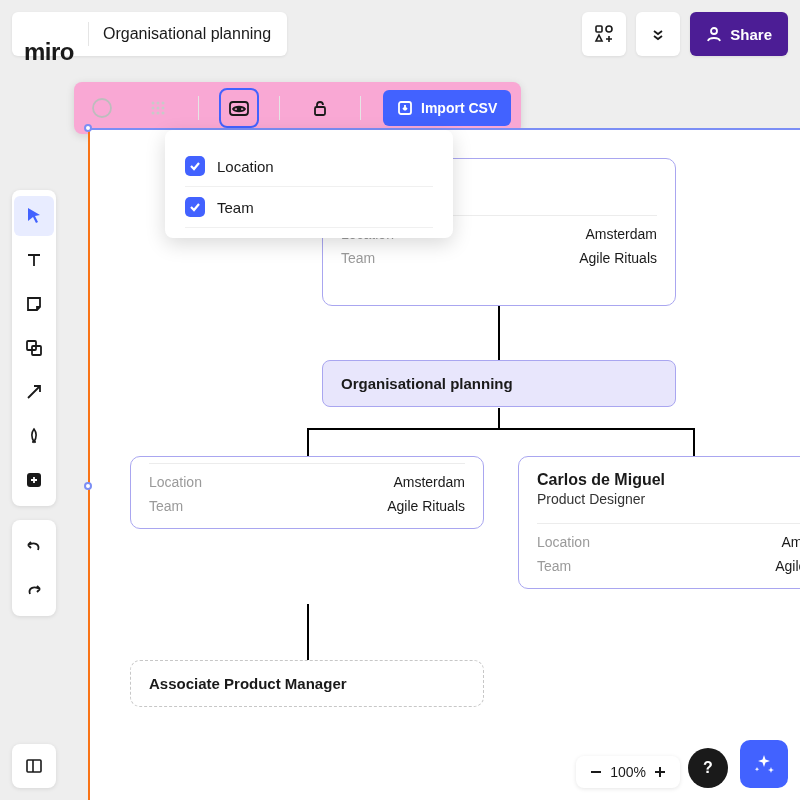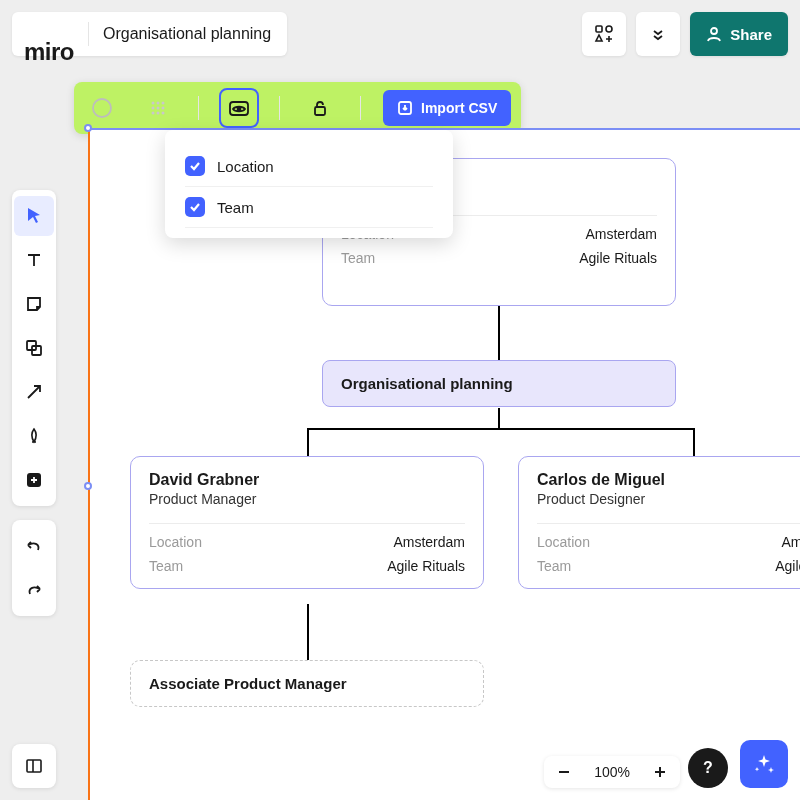--- a/index.html
+++ b/index.html
@@ -7,31 +7,31 @@
   body { background: #eeeeee; position: relative; color: #1a1a1a; }
 
   
   .header { position: absolute; top: 12px; left: 12px; right: 12px; height: 44px; display: flex; align-items: center; }
   .doc-pill { background: #fff; border-radius: 6px; box-shadow: 0 1px 3px rgba(0,0,0,.08); display: flex; align-items: center; height: 44px; padding: 0 16px 0 12px; gap: 14px; }
   .logo { font-weight: 800; font-size: 24px; letter-spacing: -0.5px; margin-top: 35px; }
   .sep { width: 1px; height: 24px; background: #e5e5e5; }
   .doc-title { font-size: 16px; font-weight: 400; }
   .header-right { margin-left: auto; display: flex; gap: 10px; align-items: center; }
   .icon-sq { width: 44px; height: 44px; background: #fff; border-radius: 6px; box-shadow: 0 1px 3px rgba(0,0,0,.08); display: flex; align-items: center; justify-content: center; }
-  .share-btn { height: 44px; background: #0f766e; color: #fff; border-radius: 6px; padding: 0 16px; display: flex; align-items: center; gap: 8px; font-weight: 600; font-size: 15px; box-shadow: 0 1px 3px rgba(0,0,0,.08); }
+  .share-btn { height: 44px; background: #4c1d95; color: #fff; border-radius: 6px; padding: 0 16px; display: flex; align-items: center; gap: 8px; font-weight: 600; font-size: 15px; box-shadow: 0 1px 3px rgba(0,0,0,.08); }
 
   
   .toolbar { position: absolute; left: 12px; top: 190px; width: 44px; background: #fff; border-radius: 8px; box-shadow: 0 1px 4px rgba(0,0,0,.1); display: flex; flex-direction: column; align-items: center; padding: 6px 0; gap: 4px; }
   .tool { width: 40px; height: 40px; display: flex; align-items: center; justify-content: center; border-radius: 6px; }
   .tool.selected { background: #e8ecff; }
   .toolbar2 { position: absolute; left: 12px; top: 520px; width: 44px; background: #fff; border-radius: 8px; box-shadow: 0 1px 4px rgba(0,0,0,.1); display: flex; flex-direction: column; align-items: center; padding: 6px 0; gap: 4px; }
   .panel-btn { position: absolute; left: 12px; bottom: 12px; width: 44px; height: 44px; background: #fff; border-radius: 8px; box-shadow: 0 1px 4px rgba(0,0,0,.1); display:flex; align-items:center; justify-content:center;}
 
   
-  .ftoolbar { position: absolute; top: 82px; left: 74px; background: #bef264; border-radius: 8px; box-shadow: 0 2px 8px rgba(0,0,0,.12); display: flex; align-items: center; padding: 8px 10px; gap: 20px; }
+  .ftoolbar { position: absolute; top: 82px; left: 74px; background: #f9a8d4; border-radius: 8px; box-shadow: 0 2px 8px rgba(0,0,0,.12); display: flex; align-items: center; padding: 8px 10px; gap: 20px; }
   .ftool { width: 36px; height: 36px; border-radius: 6px; display:flex; align-items:center; justify-content:center; }
   .ftool.sel { outline: 2px solid #4262ff; }
   .fsep { width: 1px; height: 24px; background: #e5e5e5; margin: 0 2px;}
   .import-btn { height: 36px; background: #4262ff; color: #fff; border-radius: 6px; padding: 0 14px; display:flex; align-items:center; gap:8px; font-weight:600; font-size:14px; }
 
   
   .dropdown { position: absolute; top: 130px; left: 165px; width: 288px; background: #fff; border-radius: 8px; box-shadow: 0 6px 20px rgba(0,0,0,.15); padding: 16px 20px 10px 20px; }
   .drow { display: flex; align-items: center; gap: 12px; padding: 10px 0; font-size: 15px; }
   .drow.bordered { border-bottom: 1px solid #f0f0f0; }
   .check { width: 20px; height: 20px; background: #4262ff; border-radius: 5px; display:flex; align-items:center; justify-content:center; color:#fff; flex-shrink:0;}
@@ -55,21 +55,21 @@
   .pill-dot { width:10px; height:10px; border-radius:50%; background:#1aa51a; display:inline-block; margin-right:8px;}
   .open-role { font-size:14px; color:#444; }
   .open-title { font-weight:700; font-size:15px; }
 
   
   .conn { position:absolute; background:#000; }
   .conn-h { height:2px; }
   .conn-v { width:2px; }
 
   
-  .zoom { position:absolute; right: 120px; bottom: 12px; background:#fff; border-radius:8px; box-shadow: 0 1px 4px rgba(0,0,0,.1); display:flex; align-items:center; padding: 8px 12px; gap:22px; font-size:14px; font-weight:500;}
+  .zoom { position:absolute; right: 120px; bottom: 12px; background:#fff; border-radius:8px; box-shadow: 0 1px 4px rgba(0,0,0,.1); display:flex; align-items:center; padding: 8px 12px; gap:6px; font-size:14px; font-weight:500;}
   .help { position:absolute; right: 72px; bottom: 12px; width:40px; height:40px; border-radius:50%; background:#1a1a1a; color:#fff; display:flex; align-items:center; justify-content:center; font-weight:700;}
   .ai-btn { position:absolute; right:12px; bottom:12px; width:48px; height:48px; border-radius:10px; background:#4262ff; display:flex; align-items:center; justify-content:center;}
 
   svg { display:block; }
 </style>
 </head>
 <body>
 
 <div class="header">
   <div class="doc-pill">
@@ -230,24 +230,20 @@
   <div class="node-title" style="top:230px; left:232px; width:354px;">
     <span>Organisational planning</span>
   </div>
 
   <div class="conn conn-v" style="top:278px; left:408px; height:20px;"></div>
   <div class="conn conn-h" style="top:298px; left:217px; width:388px;"></div>
   <div class="conn conn-v" style="top:298px; left:217px; height:28px;"></div>
   <div class="conn conn-v" style="top:298px; left:603px; height:28px;"></div>
 
   <div class="node" style="top:326px; left:40px; width:354px;">
-    <div class="node-head">
-      <div class="node-name">David Grabner</div>
-      <div class="node-role">Product Manager</div>
-    </div>
     <div class="node-hr"></div>
     <div class="node-row">
         <span class="k">Location</span>
         <span>Amsterdam</span>
       </div>
     <div class="node-row" style="padding-bottom:14px;">
         <span class="k">Team</span>
         <span>Agile Rituals</span>
       </div>
   </div>

